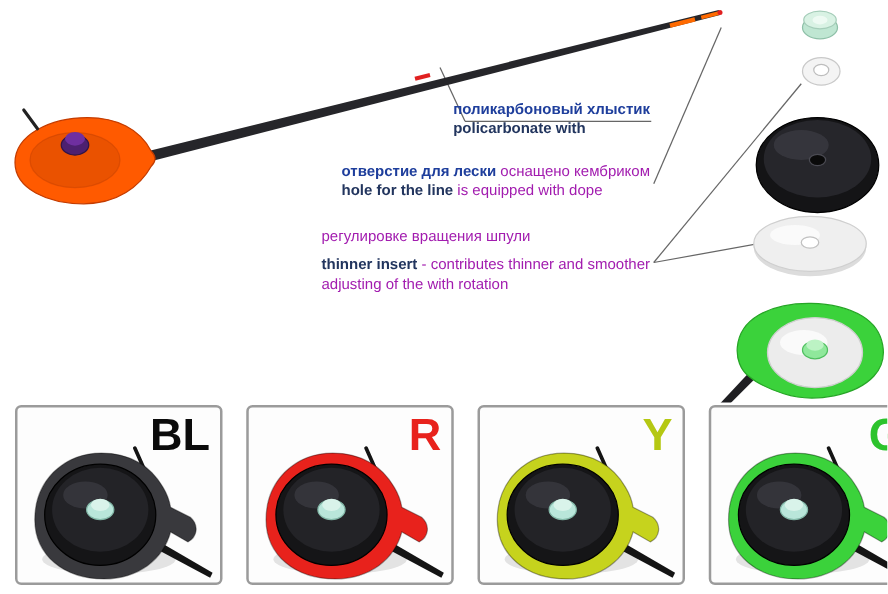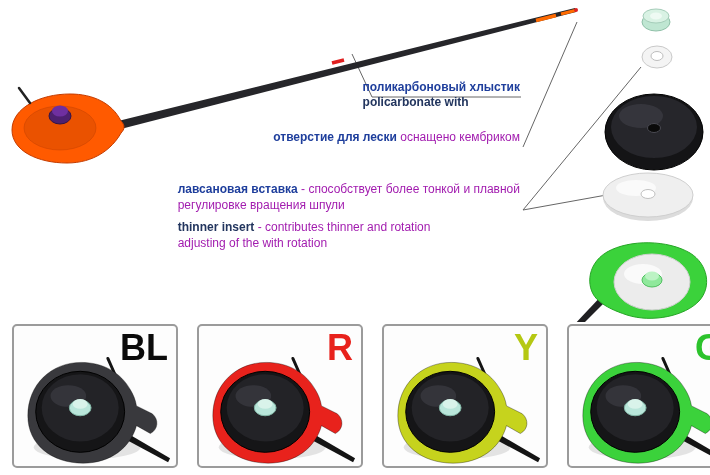--- a/index.html
+++ b/index.html
@@ -92,29 +92,29 @@
 
   <div class="ann" id="ann-whip">
     <div class="line"><span class="kw-ru">поликарбоновый хлыстик</span></div>
     <div class="line"><span class="kw-en">policarbonate with</span></div>
   </div>
 
   <div class="ann" id="ann-hole">
     <div class="line">
       <span class="kw-ru">отверстие для лески</span><span class="rest"> оснащено кембриком</span>
     </div>
+    <div class="line">
+      <span class="kw-en">hole for the line</span><span class="rest"> is equipped with dope</span>
+    </div>
   </div>
 
   <div class="ann" id="ann-lavsan">
-    <div class="line">
-      <span class="kw-ru">лавсановая вставка</span><span class="rest"> - способствует более тонкой и плавной</span>
-    </div>
     <div class="line rest">регулировке вращения шпули</div>
     <div class="line gap">
-      <span class="kw-en">thinner insert</span><span class="rest"> - contributes thinner and rotation</span>
+      <span class="kw-en">thinner insert</span><span class="rest"> - contributes thinner and smoother</span>
     </div>
     <div class="line rest">adjusting of the with rotation</div>
   </div>
 
   <div class="variants">
 
     <div class="vbox" style="--c: #39393d;">
       <svg width="162" height="140" viewBox="0 0 164 140">
         <ellipse cx="74" cy="122" rx="54" ry="12" fill="rgba(0,0,0,0.10)"></ellipse>
         <polygon points="103,101 158,133 156,137 100,107" fill="#141414"></polygon>

